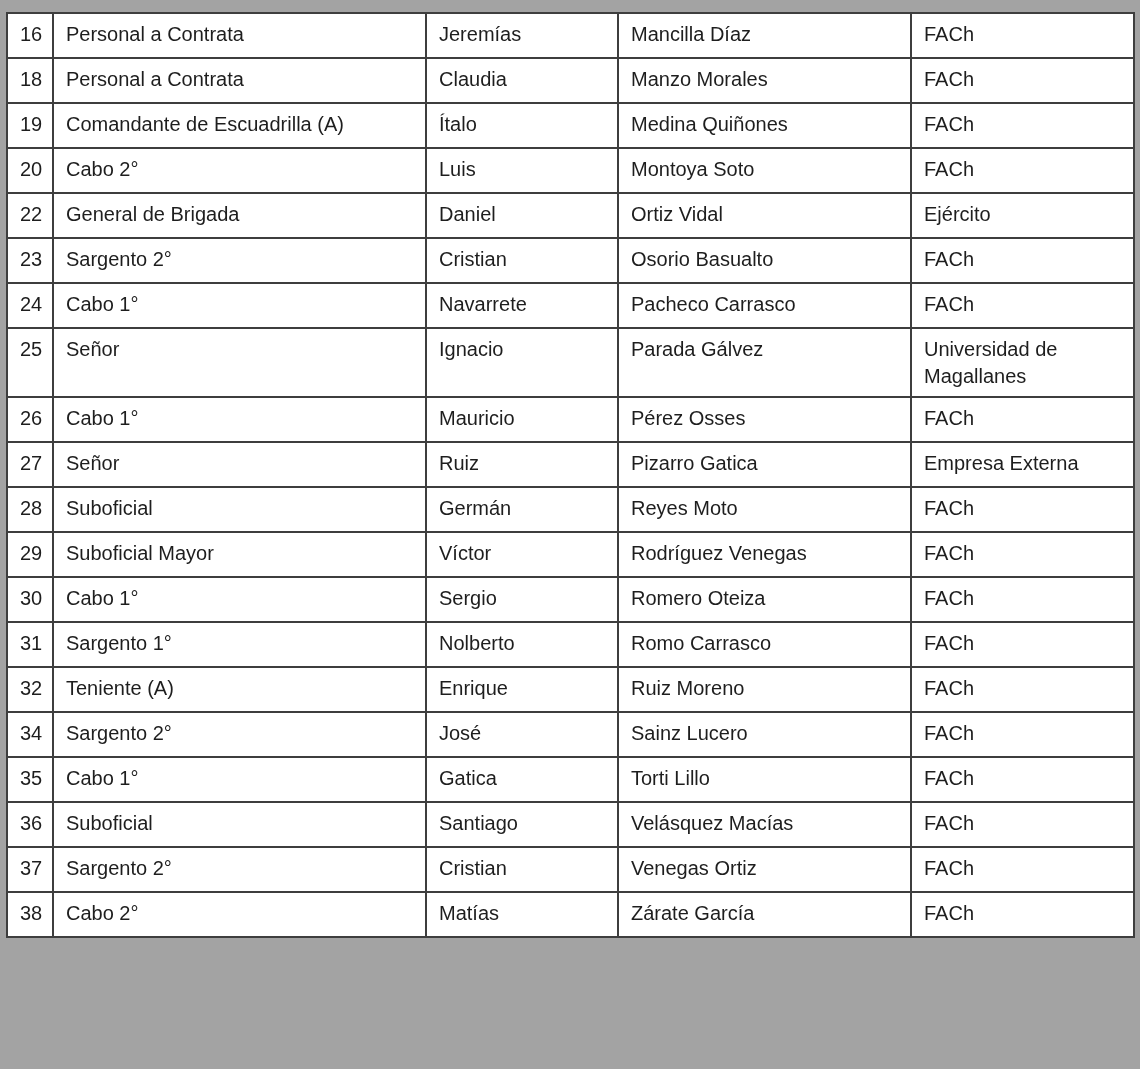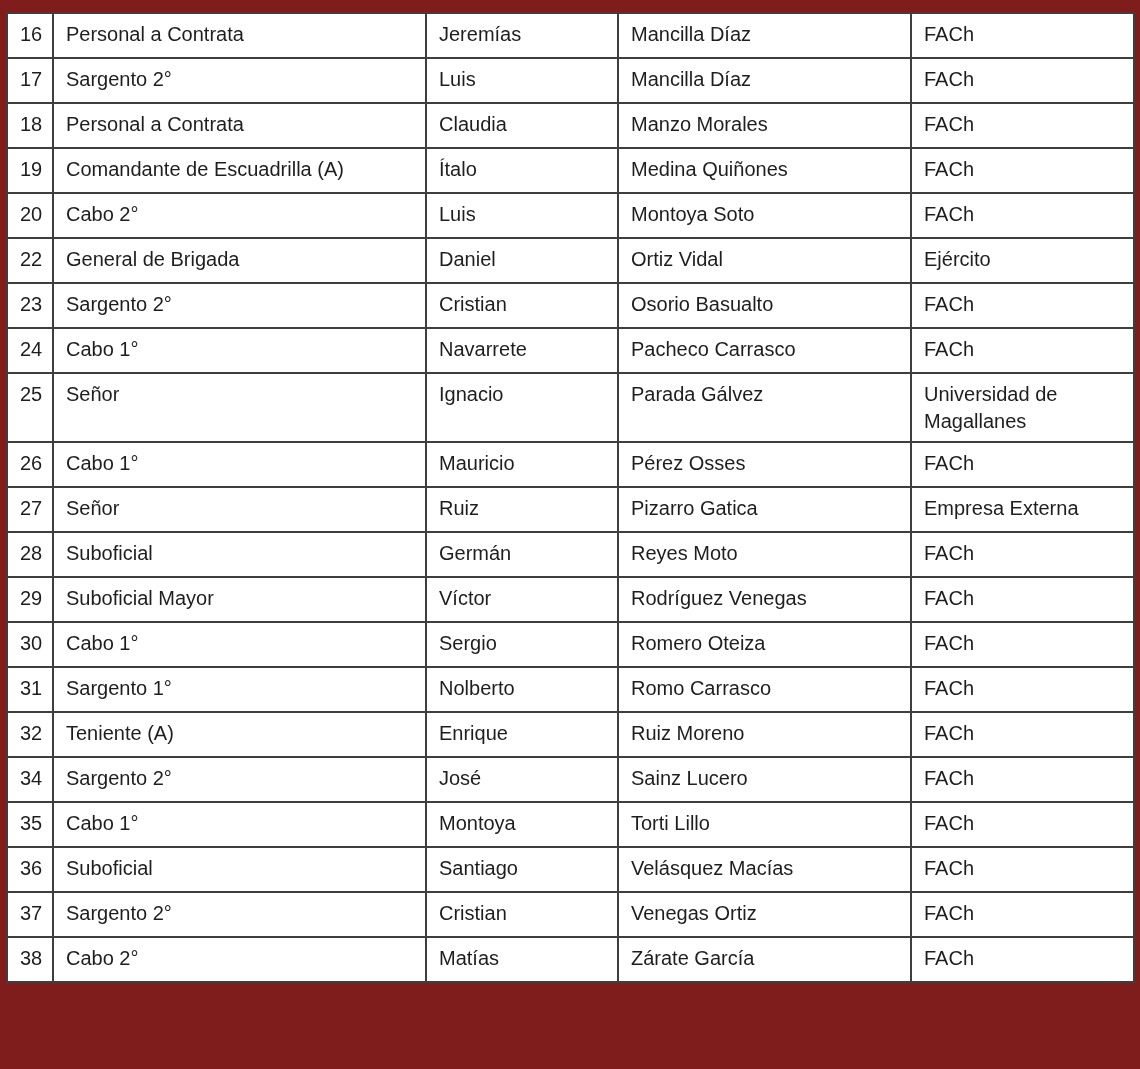--- a/index.html
+++ b/index.html
@@ -5,21 +5,21 @@
   html, body {
     margin: 0;
     padding: 0;
     background: #fdfdfd;
     font-family: "Liberation Sans", sans-serif;
   }
   .page {
     position: relative;
     width: 1140px;
     height: 1069px;
-    background: #7f1d1d;
+    background: #a3a3a3;
     overflow: hidden;
   }
   table.personnel {
     position: absolute;
     left: 6px;
     top: 12px;
     width: 1127px;
     border-collapse: collapse;
     table-layout: fixed;
     background: #ffffff;
@@ -56,27 +56,20 @@
     </colgroup>
     <tbody>
         <tr>
           <td class="num">16</td>
           <td>Personal a Contrata</td>
           <td>Jeremías</td>
           <td>Mancilla Díaz</td>
           <td>FACh</td>
         </tr>
         <tr>
-          <td class="num">17</td>
-          <td>Sargento 2°</td>
-          <td>Luis</td>
-          <td>Mancilla Díaz</td>
-          <td>FACh</td>
-        </tr>
-        <tr>
           <td class="num">18</td>
           <td>Personal a Contrata</td>
           <td>Claudia</td>
           <td>Manzo Morales</td>
           <td>FACh</td>
         </tr>
         <tr>
           <td class="num">19</td>
           <td>Comandante de Escuadrilla (A)</td>
           <td>Ítalo</td>
@@ -170,21 +163,21 @@
         <tr>
           <td class="num">34</td>
           <td>Sargento 2°</td>
           <td>José</td>
           <td>Sainz Lucero</td>
           <td>FACh</td>
         </tr>
         <tr>
           <td class="num">35</td>
           <td>Cabo 1°</td>
-          <td>Montoya</td>
+          <td>Gatica</td>
           <td>Torti Lillo</td>
           <td>FACh</td>
         </tr>
         <tr>
           <td class="num">36</td>
           <td>Suboficial</td>
           <td>Santiago</td>
           <td>Velásquez Macías</td>
           <td>FACh</td>
         </tr>

